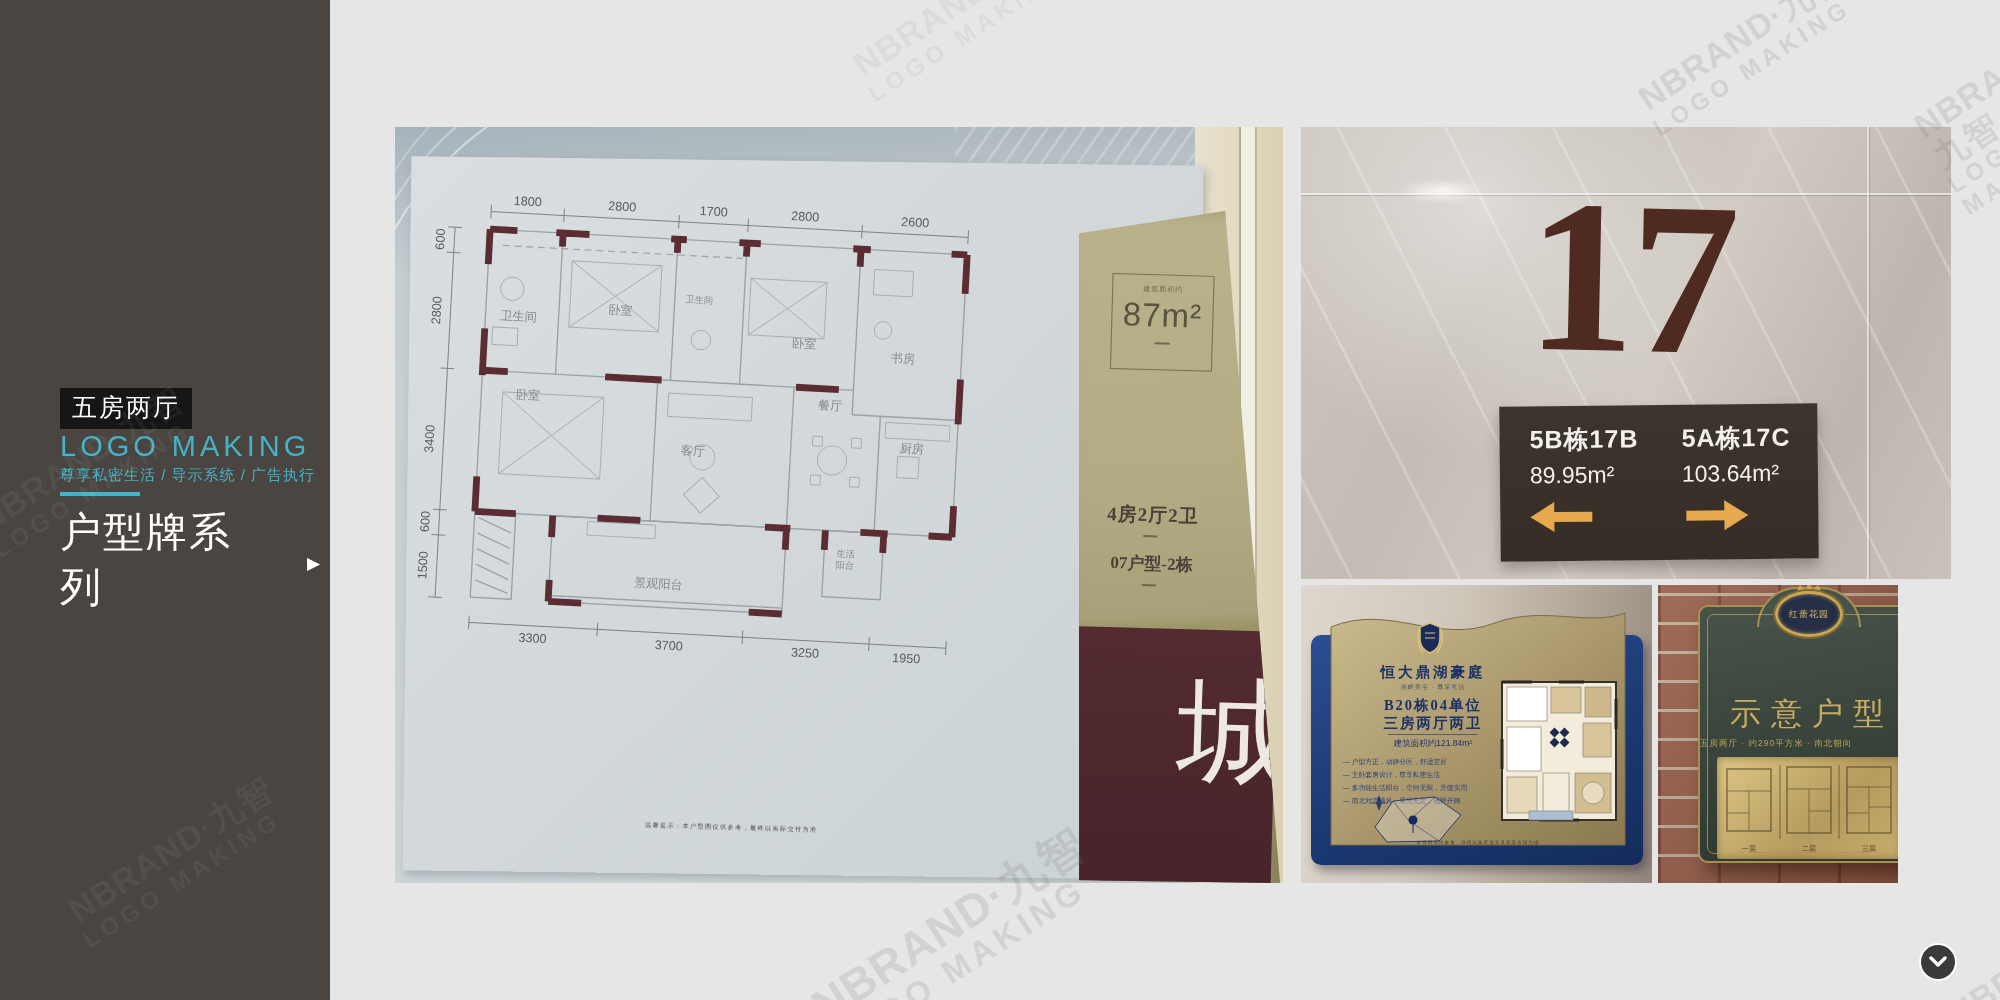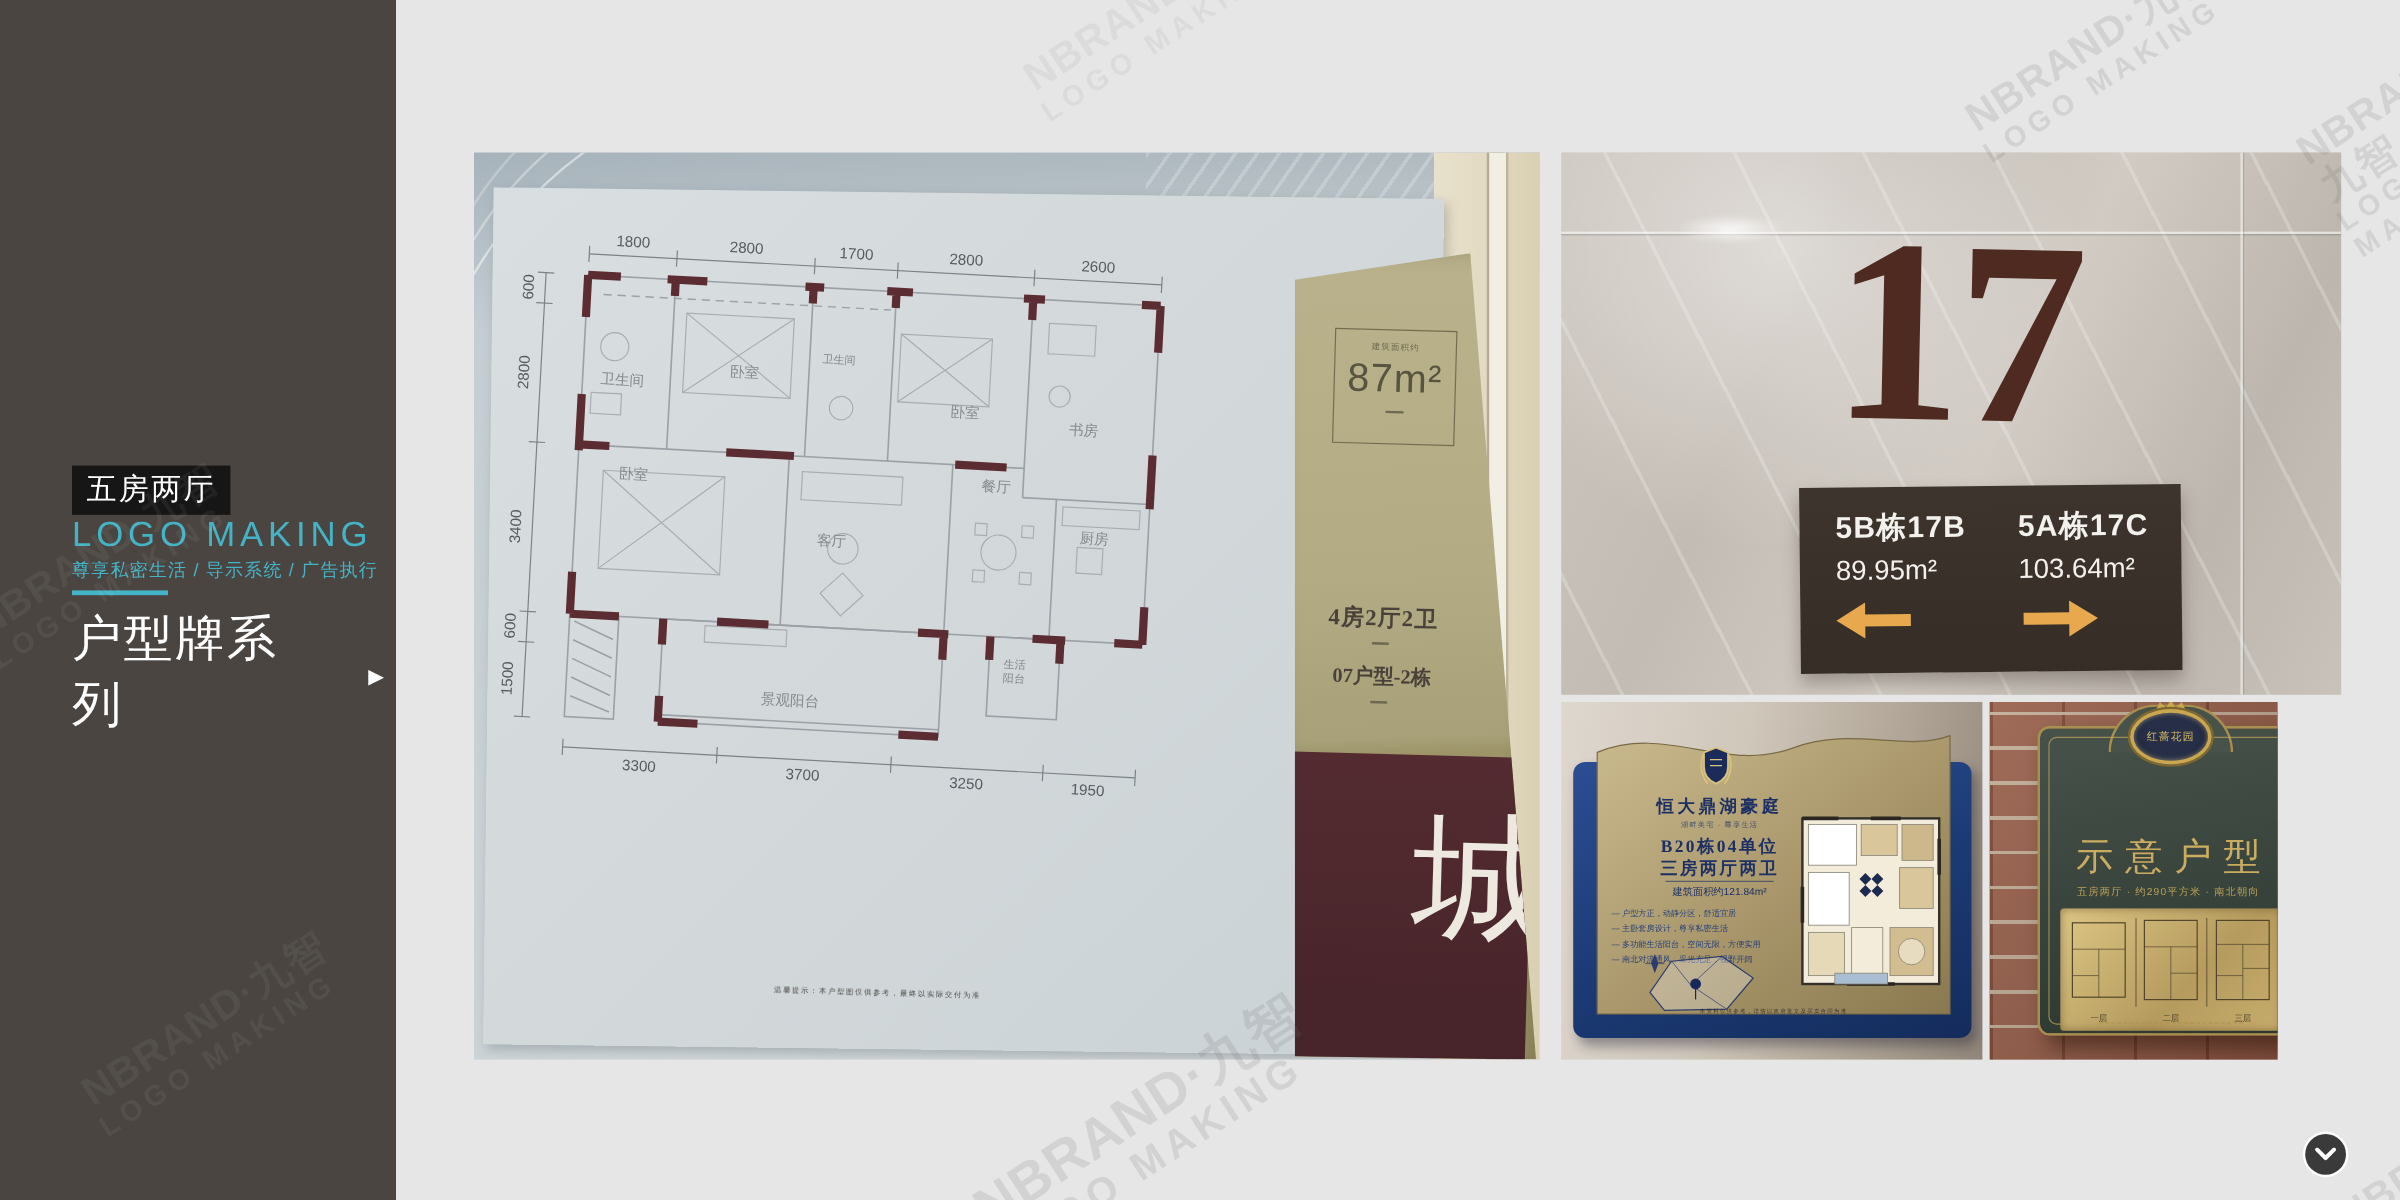--- a/index.html
+++ b/index.html
@@ -142,21 +142,21 @@
   .plaque-inner{position:absolute;inset:7px;border:1px solid rgba(190,160,85,.75);border-radius:7px;}
   .pq-emblem{position:absolute;left:75px;top:-16px;width:68px;height:46px;border-radius:50%;
        background:radial-gradient(circle at 50% 45%,#262f47 55%,#1a2236 100%);
        border:3px solid #caa74f;box-shadow:0 0 0 2px #7d6733, inset 0 0 4px rgba(255,230,160,.5);
        display:flex;align-items:center;justify-content:center;}
   .pq-emblem span{font-size:9px;color:#d8bb6a;letter-spacing:1px;}
   .pq-crown{position:absolute;left:96px;top:-24px;width:26px;height:10px;background:#caa74f;
        clip-path:polygon(0 100%,15% 20%,35% 70%,50% 0,65% 70%,85% 20%,100% 100%);}
   .pq-title{position:absolute;left:0;top:86px;width:100%;text-align:center;font-family:"Liberation Serif",serif;
        font-size:31px;color:#c9ac60;letter-spacing:10px;text-indent:10px;}
-  .pq-sub{position:absolute;left:0;top:131px;width:100%;text-align:center;font-size:8.5px;color:#bda257;
+  .pq-sub{position:absolute;left:0;top:131px;width:100%;text-align:left;font-size:8.5px;color:#bda257;
        letter-spacing:1px;filter:blur(.3px);}
   .brass{position:absolute;left:17px;top:150px;width:184px;height:102px;border-radius:3px;
        background:linear-gradient(135deg,#dcc685 0%,#b59b5e 60%,#c7ad6c 100%);
        box-shadow:inset 0 0 8px rgba(110,85,40,.65);}
   .brass svg text{font-size:7px;fill:#4c4028;text-anchor:middle;}
   .brass svg line,.brass svg rect,.brass svg path{stroke:#53462c;fill:none;}
   .pq-marks{position:absolute;left:49px;bottom:8px;width:120px;height:0;border-top:1px dashed #a98f4e;opacity:.8;}
 
   
   .scroll-btn{position:absolute;left:1921px;top:945px;width:34px;height:34px;border-radius:50%;

